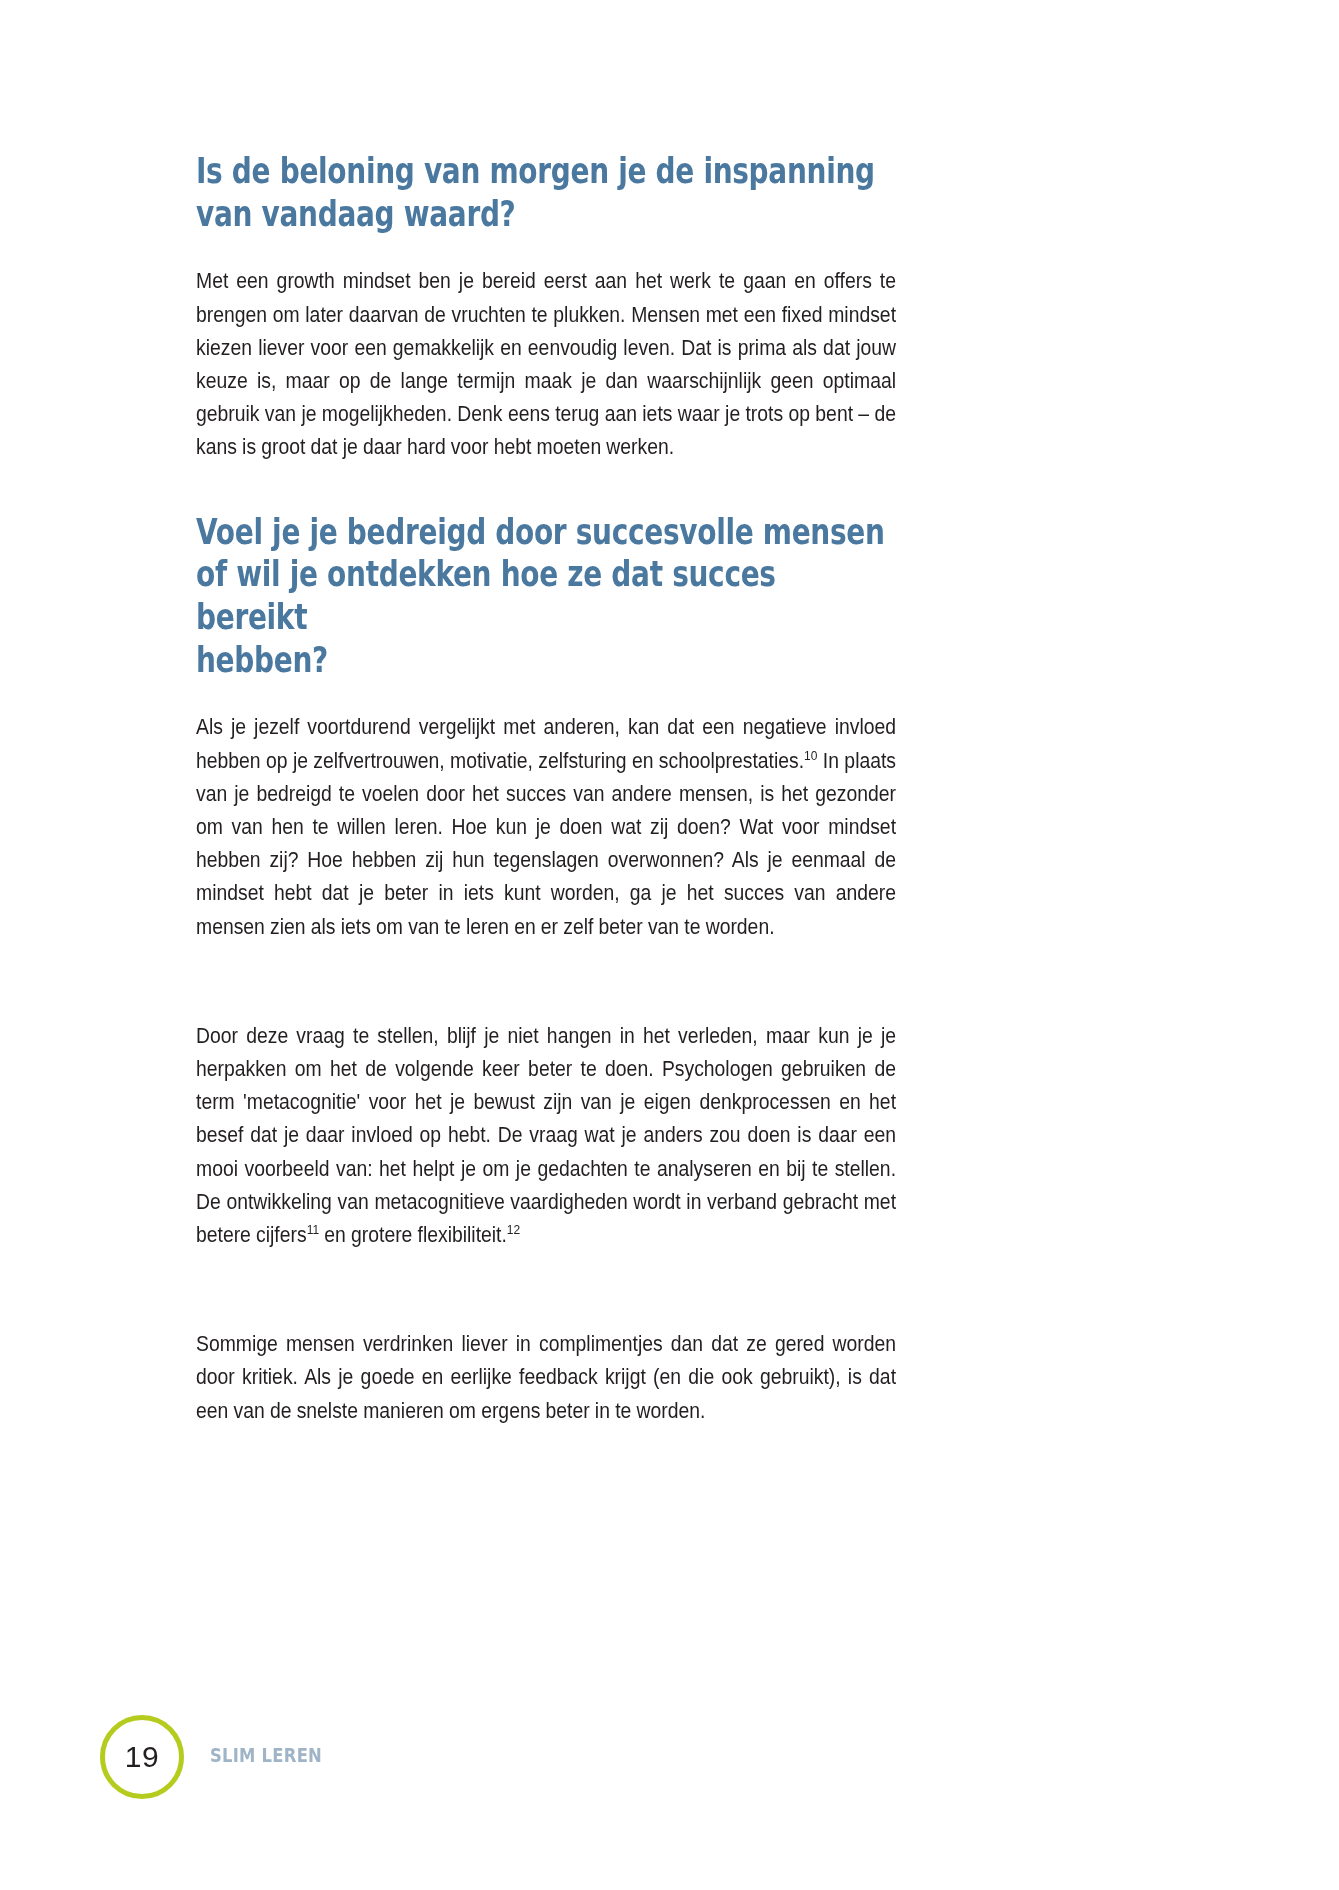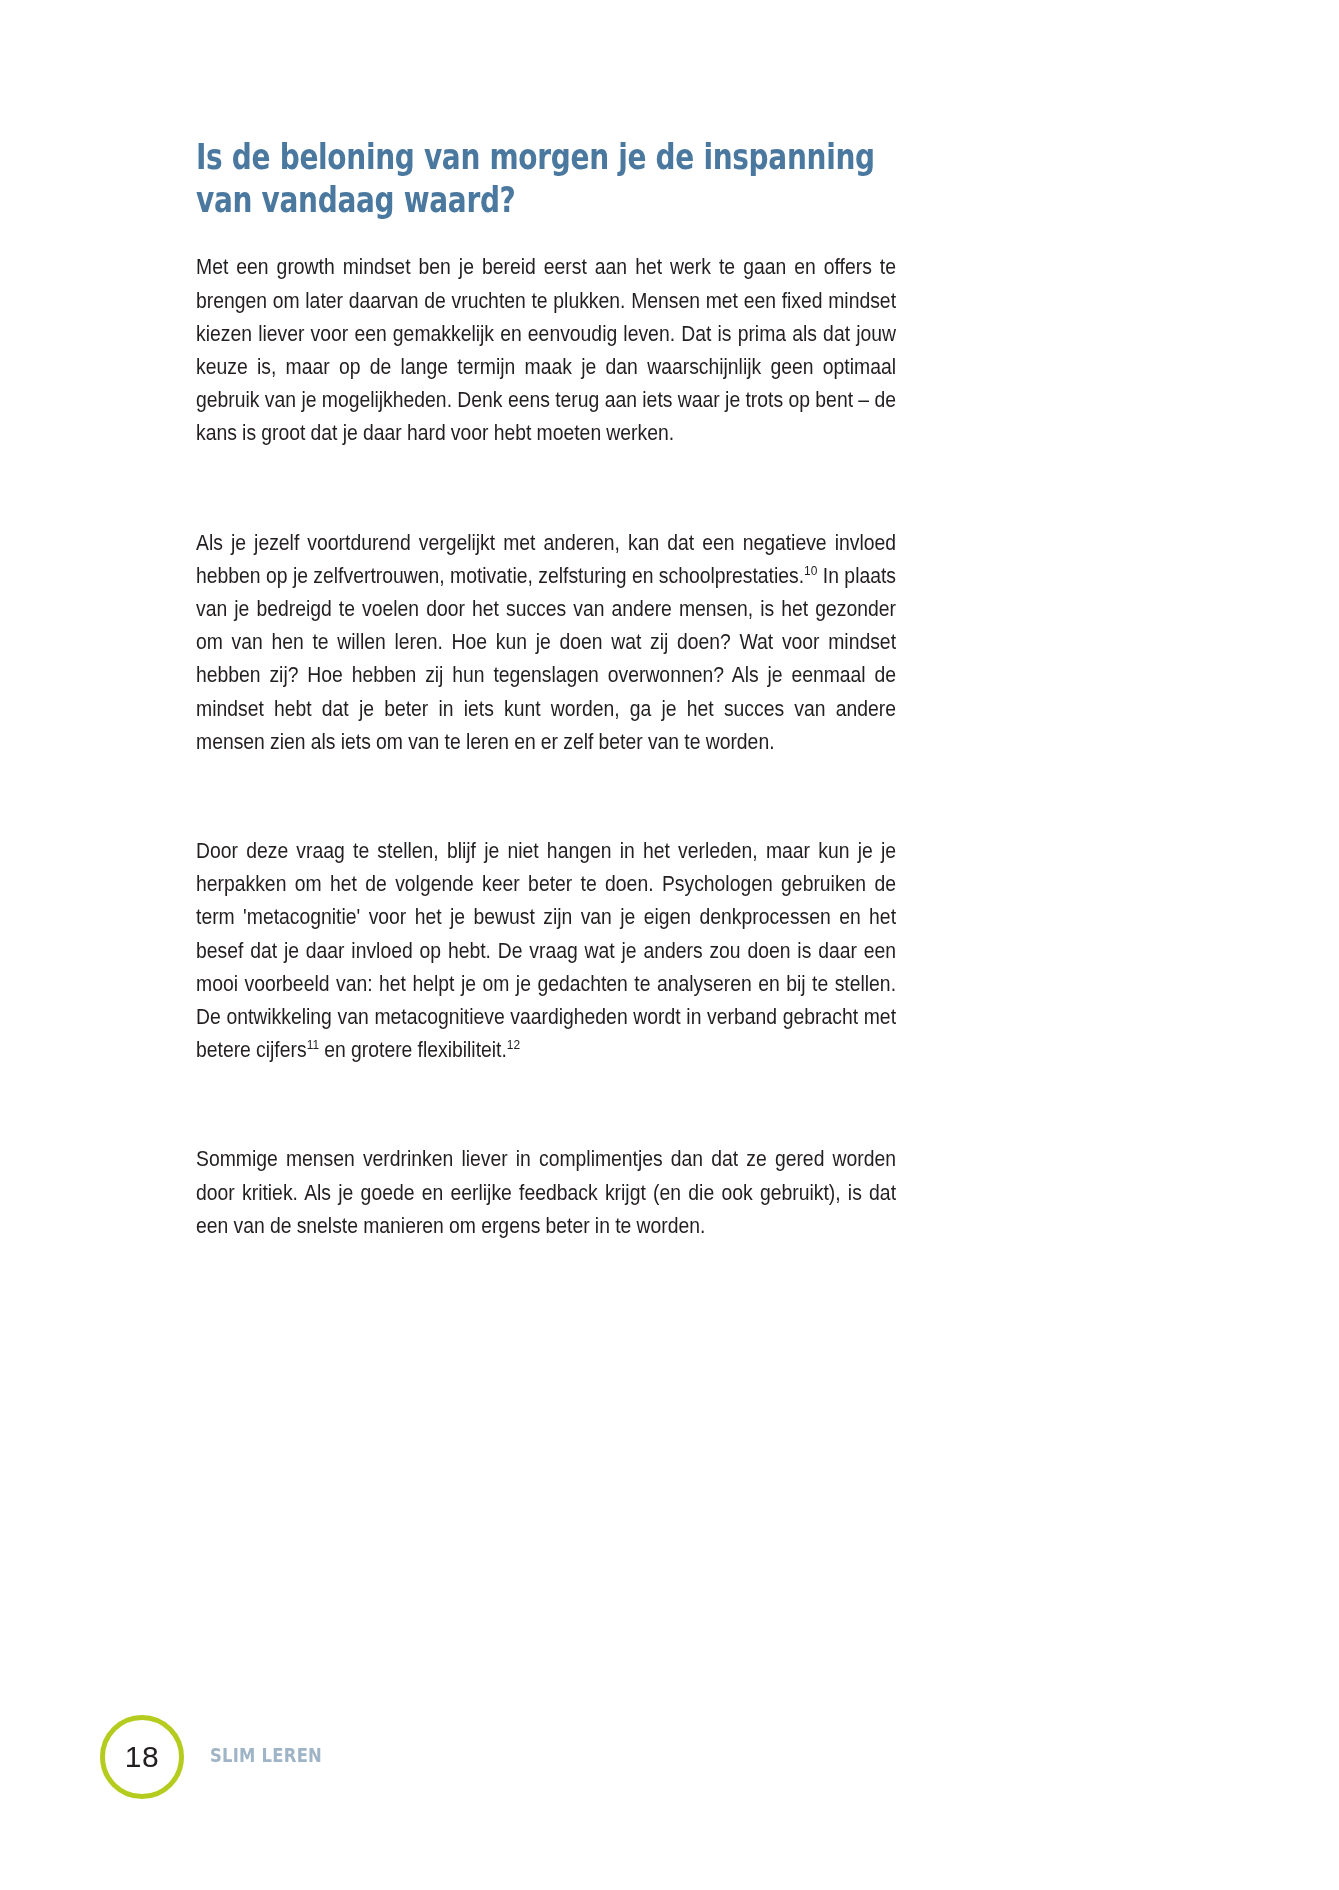--- a/index.html
+++ b/index.html
@@ -17,21 +17,21 @@
 
   .page {
     position: absolute;
     inset: 0;
     background: #ffffff;
   }
 
   .content {
     position: absolute;
     left: 196px;
-    top: 136px;
+    top: 150px;
     width: 700px;
   }
 
   
   .heading {
     color: #4a789f;
     font-family: "DejaVu Sans", sans-serif;
     font-weight: bold;
     font-size: 35px;
     line-height: 1.22;
@@ -131,20 +131,25 @@
         <h2 class="heading">Is de beloning van morgen je de inspanning
 van vandaag waard?</h2>
       </div>
       <div class="gap-h1"></div>
       <p class="para"><span>Met een growth mindset ben je bereid eerst aan het werk te gaan en offers te brengen om later daarvan de vruchten te plukken. Mensen met een fixed mindset kiezen liever voor een gemakkelijk en eenvoudig leven. Dat is prima als dat jouw keuze is, maar op de lange termijn maak je dan waarschijnlijk geen optimaal gebruik van je mogelijkheden. Denk eens terug aan iets waar je trots op bent – de kans is groot dat je daar hard voor hebt moeten werken.</span></p>
     </div>
 
     <div class="gap-p"></div>
 
     <div class="sec">
+      <div class="h-block">
+        <h2 class="heading">Voel je je bedreigd door succesvolle mensen
+of wil je ontdekken hoe ze dat succes bereikt
+hebben?</h2>
+      </div>
       <div class="gap-h1"></div>
       <p class="para"><span>Als je jezelf voortdurend vergelijkt met anderen, kan dat een negatieve invloed hebben op je zelfvertrouwen, motivatie, zelfsturing en schoolprestaties.</span><sup>10</sup><span> In plaats van je bedreigd te voelen door het succes van andere mensen, is het gezonder om van hen te willen leren. Hoe kun je doen wat zij doen? Wat voor mindset hebben zij? Hoe hebben zij hun tegenslagen overwonnen? Als je eenmaal de mindset hebt dat je beter in iets kunt worden, ga je het succes van andere mensen zien als iets om van te leren en er zelf beter van te worden.</span></p>
     </div>
 
     <div class="gap-p"></div>
 
     <div class="sec">
       <div class="gap-h1"></div>
       <p class="para"><span>Door deze vraag te stellen, blijf je niet hangen in het verleden, maar kun je je herpakken om het de volgende keer beter te doen. Psychologen gebruiken de term 'metacognitie' voor het je bewust zijn van je eigen denkprocessen en het besef dat je daar invloed op hebt. De vraag wat je anders zou doen is daar een mooi voorbeeld van: het helpt je om je gedachten te analyseren en bij te stellen. De ontwikkeling van metacognitieve vaardigheden wordt in verband gebracht met betere cijfers</span><sup>11</sup><span> en grotere flexibiliteit.</span><sup>12</sup></p>
     </div>
@@ -153,17 +158,17 @@
 
     <div class="sec">
       <div class="gap-h1"></div>
       <p class="para"><span>Sommige mensen verdrinken liever in complimentjes dan dat ze gered worden door kritiek. Als je goede en eerlijke feedback krijgt (en die ook gebruikt), is dat een van de snelste manieren om ergens beter in te worden.</span></p>
     </div>
 
   </div>
 
   <div class="footer">
     <div class="page-circle"></div>
-    <div class="page-num">18</div>
+    <div class="page-num">19</div>
     <div class="book-title">SLIM LEREN</div>
   </div>
 
 </div>
 
 </body></html>

